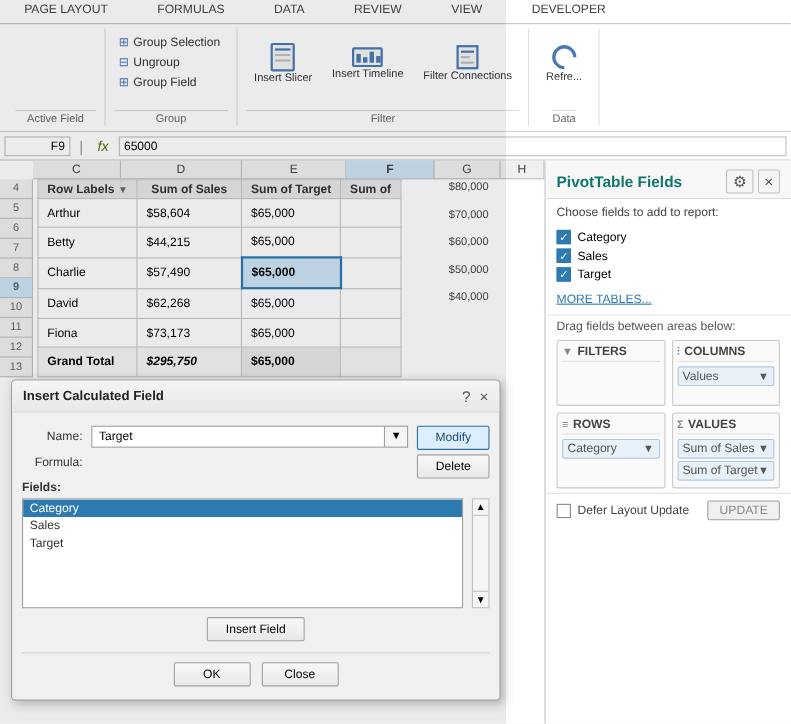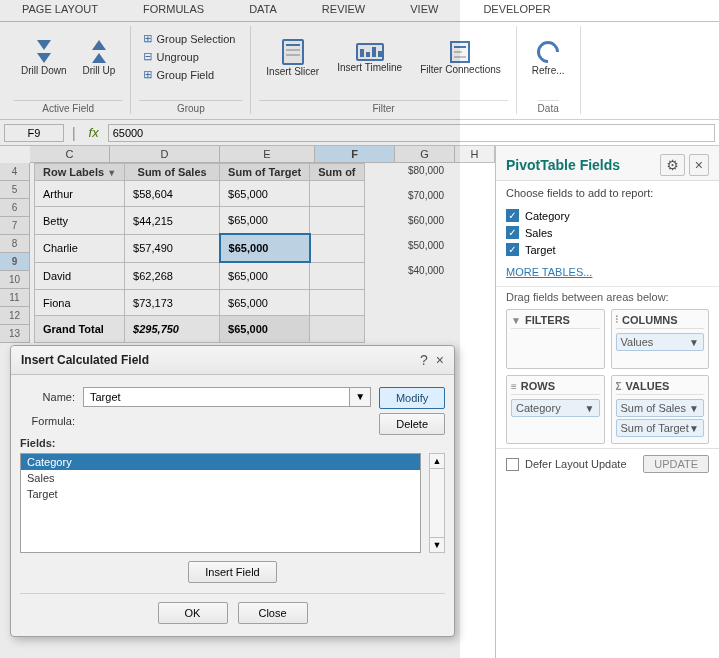--- a/index.html
+++ b/index.html
@@ -12,21 +12,21 @@
     .ribbon-content { display: flex; align-items: flex-start; padding: 4px 6px; height: 98px; }
     .ribbon-group { display: flex; flex-direction: column; border-right: 1px solid #ddd; padding: 0 8px; height: 88px; min-width: 60px; }
     .ribbon-group-label { font-size: 10px; color: #666; text-align: center; margin-top: auto; padding-top: 2px; border-top: 1px solid #ddd; }
     .ribbon-buttons { display: flex; flex-direction: row; align-items: flex-start; flex: 1; gap: 2px; }
     .ribbon-btn-large { display: flex; flex-direction: column; align-items: center; justify-content: center; padding: 4px 6px; cursor: pointer; border: 1px solid transparent; border-radius: 2px; min-width: 40px; height: 64px; font-size: 10px; text-align: center; color: #333; }
     .ribbon-btn-small { display: flex; align-items: center; gap: 4px; padding: 2px 4px; cursor: pointer; color: #333; border-radius: 2px; white-space: nowrap; font-size: 11px; }
     .ribbon-small-group { display: flex; flex-direction: column; gap: 1px; padding-top: 4px; }
 
     
     .formula-bar { display: flex; align-items: center; height: 26px; border-bottom: 1px solid #c8c8c8; padding: 0 4px; gap: 4px; background: #fff; }
-    .name-box { width: 60px; border: 1px solid #c0c0c0; padding: 2px 20px; font-size: 11px; text-align: center; }
+    .name-box { width: 60px; border: 1px solid #c0c0c0; padding: 2px 4px; font-size: 11px; text-align: right; }
     .formula-sep { color: #999; font-size: 14px; padding: 0 4px; }
     .fx-label { font-style: italic; color: #4d7c0f; font-size: 13px; width: 20px; text-align: center; }
     .formula-input { flex: 1; border: 1px solid #c0c0c0; padding: 2px 4px; font-size: 11px; }
 
     
     .main-area { display: flex; height: calc(658px - 120px - 26px); }
     .col-header { border-right: 1px solid #c0c0c0; text-align: center; font-size: 11px; color: #444; padding: 2px 0; }
     .pivot-table { border-collapse: collapse; font-size: 11px; }
     .pivot-table th, .pivot-table td { border: 1px solid #c8c8c8; padding: 2px 8px; white-space: nowrap; }
     .pivot-table th { background: #f5f5f5; font-weight: bold; color: #333; }
@@ -104,36 +104,20 @@
     <div class="ribbon-tab">PAGE LAYOUT</div>
     <div class="ribbon-tab">FORMULAS</div>
     <div class="ribbon-tab">DATA</div>
     <div class="ribbon-tab">REVIEW</div>
     <div class="ribbon-tab">VIEW</div>
     <div class="ribbon-tab">DEVELOPER</div>
   </div>
   <div class="ribbon-content">
 
     <div class="ribbon-group" style="min-width:90px;">
-      <div class="ribbon-buttons">
-        <div class="ribbon-btn-large" style="min-width:38px;">
-          <div style="display:flex;flex-direction:column;align-items:center;gap:1px;">
-            <div style="width:0;height:0;border-left:7px solid transparent;border-right:7px solid transparent;border-top:10px solid #4a7ab5;"></div>
-            <div style="width:0;height:0;border-left:7px solid transparent;border-right:7px solid transparent;border-top:10px solid #4a7ab5;margin-top:2px;"></div>
-          </div>
-          <div style="font-size:10px;text-align:center;margin-top:2px;">Drill Down</div>
-        </div>
-        <div class="ribbon-btn-large" style="min-width:38px;">
-          <div style="display:flex;flex-direction:column;align-items:center;gap:1px;">
-            <div style="width:0;height:0;border-left:7px solid transparent;border-right:7px solid transparent;border-bottom:10px solid #4a7ab5;"></div>
-            <div style="width:0;height:0;border-left:7px solid transparent;border-right:7px solid transparent;border-bottom:10px solid #4a7ab5;margin-top:2px;"></div>
-          </div>
-          <div style="font-size:10px;text-align:center;margin-top:2px;">Drill Up</div>
-        </div>
-      </div>
       <div class="ribbon-group-label">Active Field</div>
     </div>
 
     <div class="ribbon-group" style="min-width:120px;">
       <div class="ribbon-small-group">
         <div class="ribbon-btn-small">
           <span style="color:#4a7ab5;font-size:11px;">⊞</span>
           <span>Group Selection</span>
         </div>
         <div class="ribbon-btn-small">

